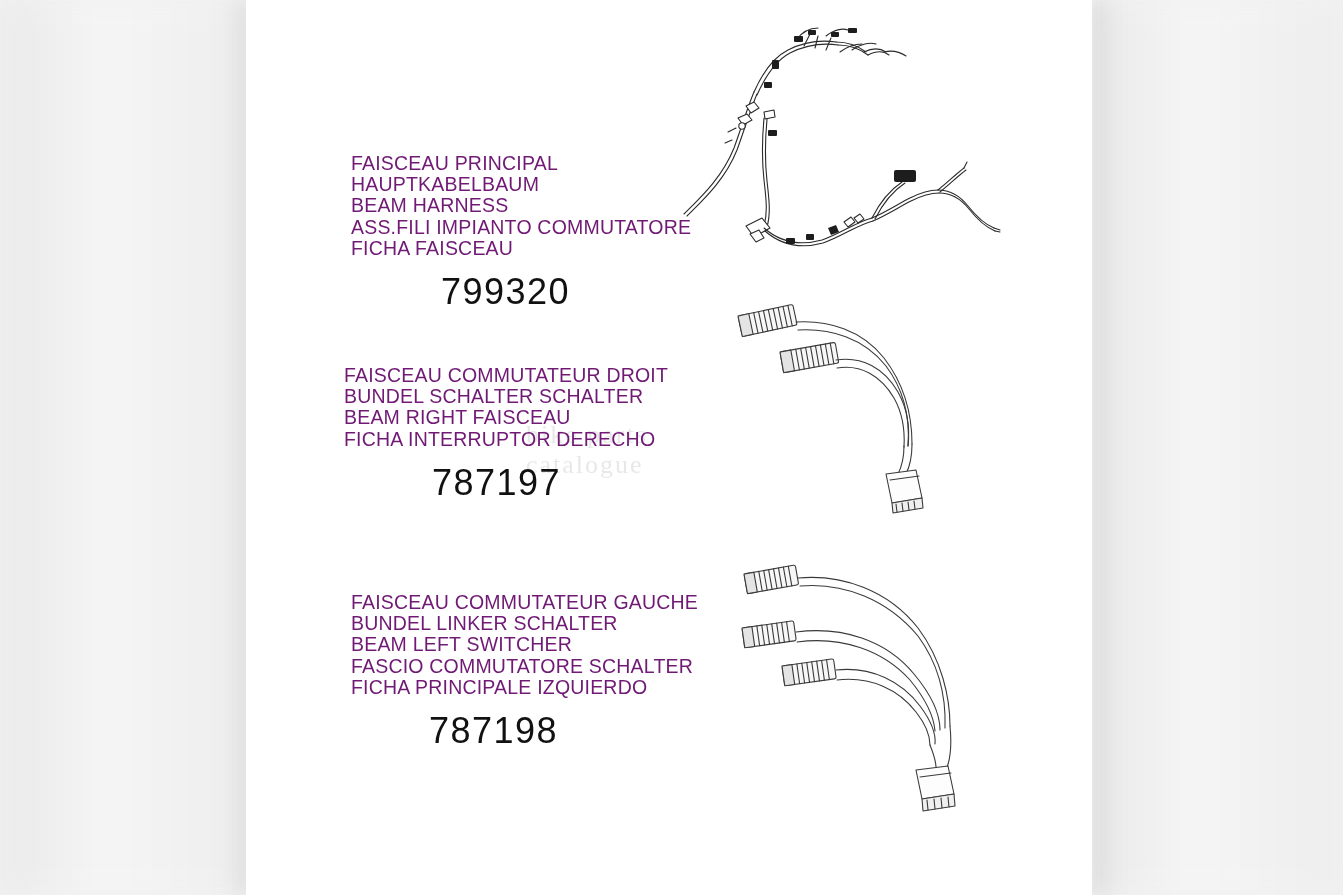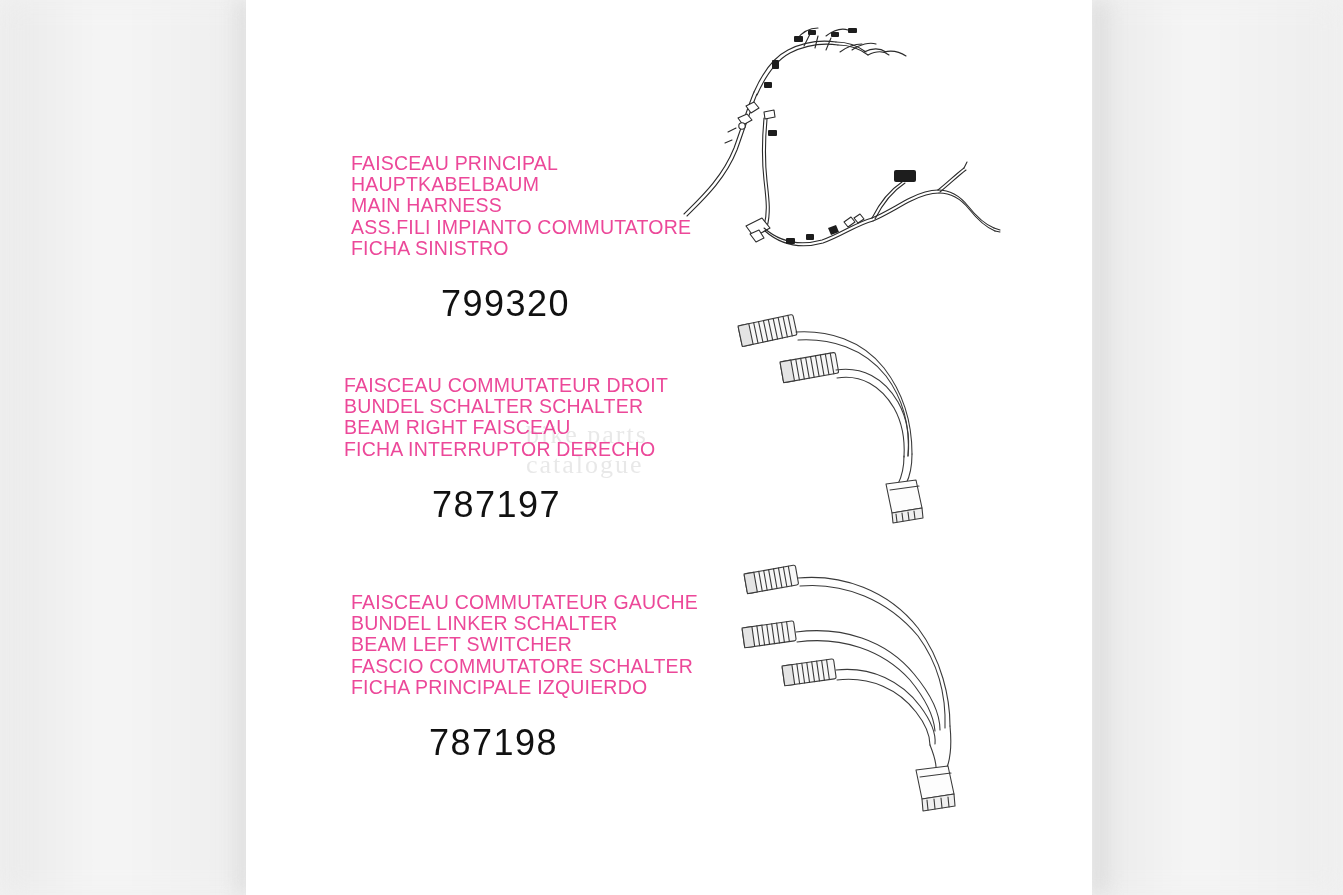--- a/index.html
+++ b/index.html
@@ -56,29 +56,29 @@
   .entry {
     position: absolute;
   }
   .entry-text {
     position: absolute;
     white-space: nowrap;
   }
   .name-line {
     font-size: 19.5px;
     letter-spacing: 0.2px;
-    color: #ec4899;
+    color: #701a75;
     line-height: 21.2px;
     white-space: nowrap;
   }
   .part-number {
     font-size: 36px;
     letter-spacing: 1.5px;
     color: #111111;
-    margin-top: 24px;
+    margin-top: 12px;
     white-space: nowrap;
   }
 
   .figure {
     position: absolute;
   }
   .figure svg {
     display: block;
     overflow: visible;
   }
@@ -113,23 +113,23 @@
   <div id="watermark">
     <div>bike parts</div>
     <div>catalogue</div>
   </div>
 
   <div class="entry" style="left:0; top:0; width:846px; height:320px;">
 
     <div class="entry-text" style="left:105px; top:153px;">
       <div class="name-line">FAISCEAU PRINCIPAL</div>
       <div class="name-line">HAUPTKABELBAUM</div>
-      <div class="name-line">MAIN HARNESS</div>
+      <div class="name-line">BEAM HARNESS</div>
       <div class="name-line">ASS.FILI IMPIANTO COMMUTATORE</div>
-      <div class="name-line">FICHA SINISTRO</div>
+      <div class="name-line">FICHA FAISCEAU</div>
       <div class="part-number" style="margin-left:90px;">799320</div>
     </div>
 
     <div class="figure" style="left:430px; top:22px;">
       <svg width="360" height="250" viewBox="0 0 360 250" fill="none" stroke="#2a2a2a" stroke-width="1.1" stroke-linecap="round" stroke-linejoin="round">
 
         <path d="M8 192 C 24 176, 46 156, 58 126 C 66 104, 72 84, 78 70"></path>
         <path d="M11 194 C 27 178, 49 158, 61 128 C 69 106, 75 86, 81 72"></path>
 
         <path d="M78 70 C 86 52, 96 36, 112 28 C 128 20, 146 18, 160 20"></path>
@@ -191,21 +191,21 @@
 
         <path d="M168 200 l 7 -5 l 4 5 l -7 5 z" fill="#ffffff"></path>
         <path d="M178 196 l 6 -4 l 4 5 l -6 4 z" fill="#ffffff"></path>
 
         <path d="M60 106 l -8 4"></path>
         <path d="M56 118 l -7 3"></path>
       </svg>
     </div>
   </div>
 
-  <div class="entry" style="left:0; top:300px; width:748px; height:250px;">
+  <div class="entry" style="left:0; top:290px; width:748px; height:250px;">
 
     <div class="entry-text" style="left:98px; top:75px;">
       <div class="name-line">FAISCEAU COMMUTATEUR DROIT</div>
       <div class="name-line">BUNDEL SCHALTER SCHALTER</div>
       <div class="name-line">BEAM RIGHT FAISCEAU</div>
       <div class="name-line">FICHA INTERRUPTOR DERECHO</div>
       <div class="part-number" style="margin-left:88px;">787197</div>
     </div>
 
     <div class="figure" style="left:486px; top:20px;">

